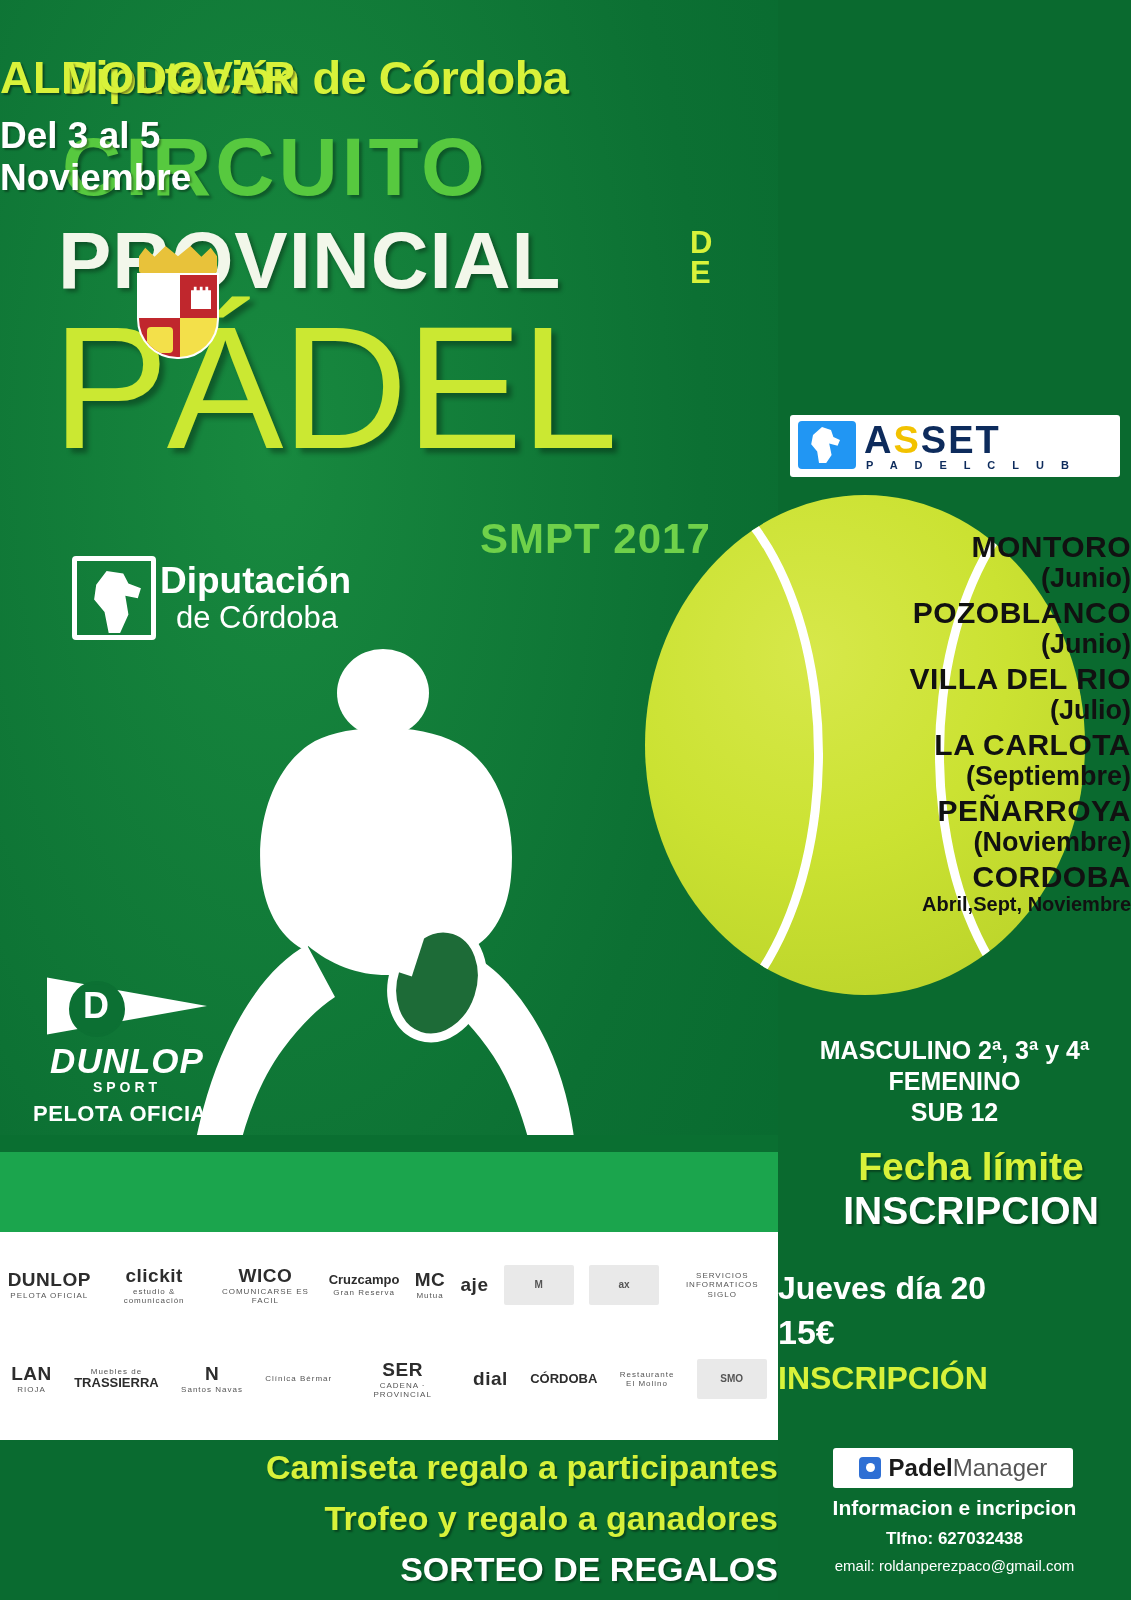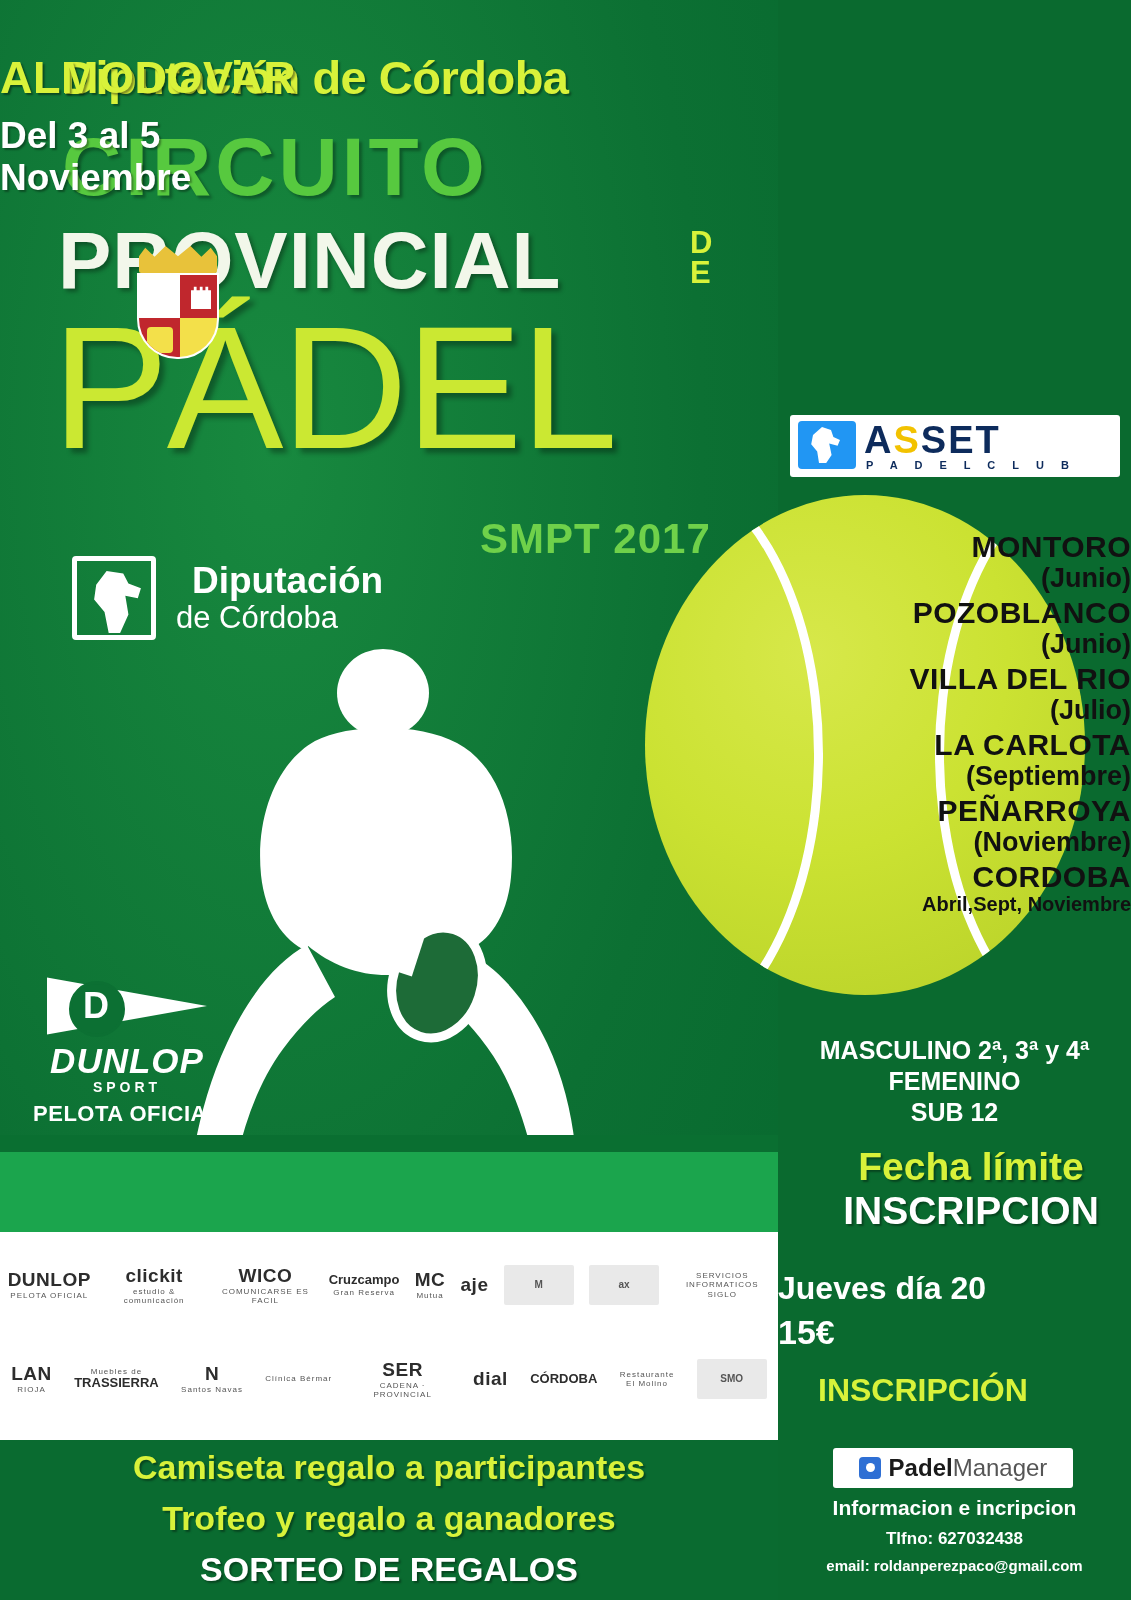--- a/index.html
+++ b/index.html
@@ -79,21 +79,21 @@
   .dip-logo .mark{
     position:absolute;left:0;top:0;width:84px;height:84px;
     border:5px solid #ffffff;border-radius:4px;box-sizing:border-box;
   }
   .dip-logo .mark .fig{
     position:absolute;left:14px;top:10px;width:52px;height:62px;
     background:#ffffff;
     clip-path:polygon(30% 0,62% 4%,72% 20%,96% 28%,90% 44%,66% 40%,72% 70%,56% 100%,34% 100%,26% 66%,6% 46%,10% 22%);
   }
   .dip-logo .l1{
-    position:absolute;left:120px;top:4px;font-size:37px;font-weight:bold;color:#ffffff;
+    position:absolute;left:88px;top:4px;font-size:37px;font-weight:bold;color:#ffffff;
   }
   .dip-logo .l2{
     position:absolute;left:104px;top:44px;font-size:31px;color:#ffffff;
   }
 
   
   .dunlop{
     position:absolute;left:32px;top:975px;width:190px;height:145px;text-align:center;
   }
   .dunlop .flying-d{
@@ -141,21 +141,21 @@
     font-weight:bold;max-width:96px;
   }
   .sp .big{font-size:19px;font-weight:bold;letter-spacing:.5px;}
   .sp .tiny{font-size:8px;font-weight:normal;color:#555;letter-spacing:1px;}
   .sp-box{
     width:70px;height:40px;background:#e9e9e9;display:flex;align-items:center;justify-content:center;
     font-size:10px;color:#555;text-align:center;border-radius:2px;
   }
 
   .promo{
-    position:absolute;left:0;top:1448px;width:778px;text-align:center;
+    position:absolute;left:0;top:1448px;width:778px;text-align:right;
   }
   .promo div{
     color:#d8f23a;font-weight:bold;text-shadow:2px 2px 2px rgba(0,0,0,.35);
   }
   .promo .p1{font-size:34px;}
   .promo .p2{font-size:34px;margin-top:12px;}
   .promo .p3{font-size:34px;margin-top:12px;color:#ffffff;}
 
   
   .right{
@@ -249,41 +249,41 @@
   }
   .limite .l1{font-size:39px;font-weight:bold;color:#d8f23a;line-height:44px;text-shadow:2px 2px 2px rgba(0,0,0,.35);}
   .limite .l2{font-size:39px;font-weight:bold;color:#ffffff;line-height:44px;text-shadow:2px 2px 2px rgba(0,0,0,.35);}
 
   .jueves{
     position:absolute;left:778px;top:1270px;width:353px;
   }
   .jueves .j1{font-size:32px;font-weight:bold;color:#ffffff;}
   .jueves .j2{font-size:32px;font-weight:bold;color:#d8f23a;margin-top:6px;}
   .jueves .j3{font-size:34px;font-weight:bold;color:#ffffff;margin-top:6px;}
-  .jueves .j4{font-size:32px;font-weight:bold;color:#d8f23a;margin-top:20px;padding-left:40px;}
+  .jueves .j4{font-size:32px;font-weight:bold;color:#d8f23a;margin-top:8px;}
 
   .pm{
     position:absolute;left:833px;top:1448px;width:240px;height:40px;background:#ffffff;border-radius:3px;
     display:flex;align-items:center;justify-content:center;
   }
   .pm .sq{
     width:22px;height:22px;background:#2e6fd4;border-radius:4px;margin-right:8px;position:relative;
   }
   .pm .sq::after{
     content:"";position:absolute;left:7px;top:6px;width:9px;height:9px;background:#ffffff;border-radius:50%;
   }
   .pm .t1{font-size:24px;font-weight:bold;color:#1a1a1a;}
   .pm .t2{font-size:24px;color:#555555;}
 
   .contact{
     position:absolute;left:778px;top:1496px;width:353px;text-align:center;color:#ffffff;
   }
   .contact .ct1{font-size:21px;font-weight:bold;}
   .contact .ct2{font-size:17px;font-weight:bold;margin-top:9px;}
-  .contact .ct3{font-size:15px;font-weight:bold;margin-top:8px;}
+  .contact .ct3{font-size:15px;font-weight:normal;margin-top:8px;}
 </style>
 </head>
 <body>
 
 <div id="poster">
 
   <div class="left">
 
     <div class="dip-title">Diputación de Córdoba</div>
     <div class="circuito">CIRCUITO</div>

